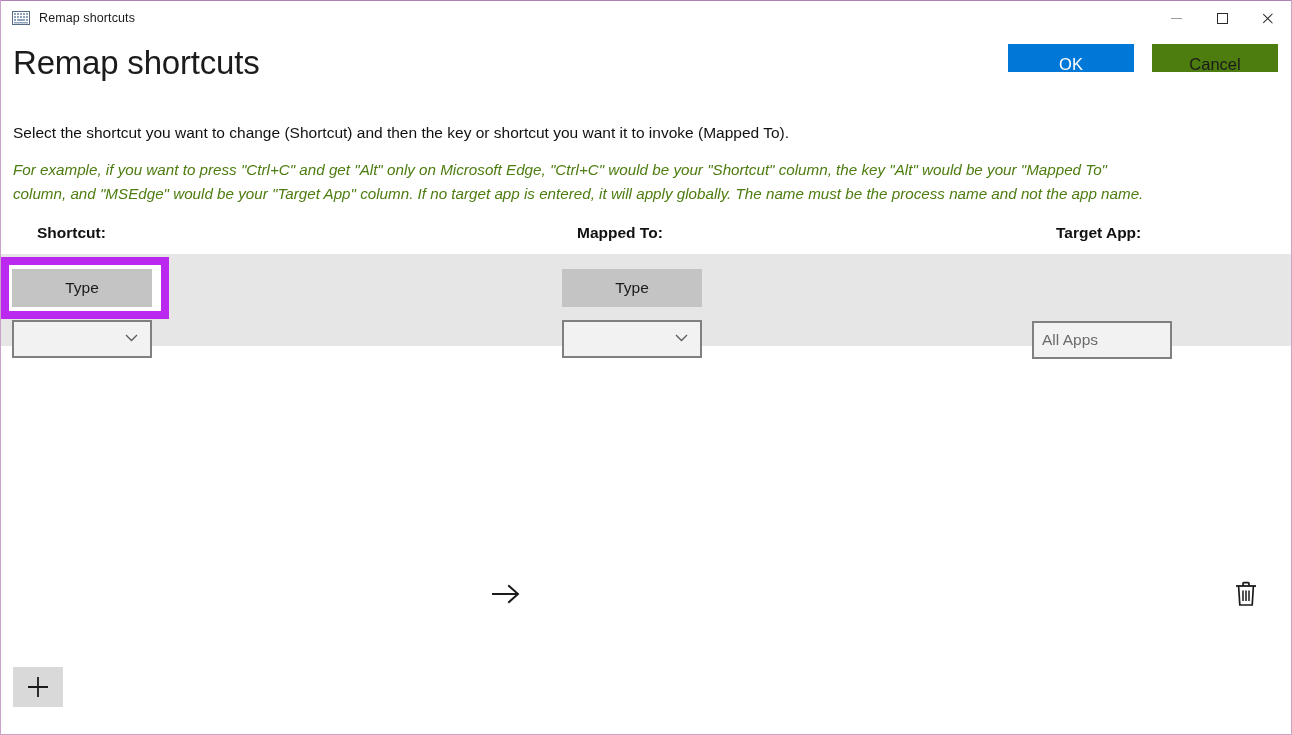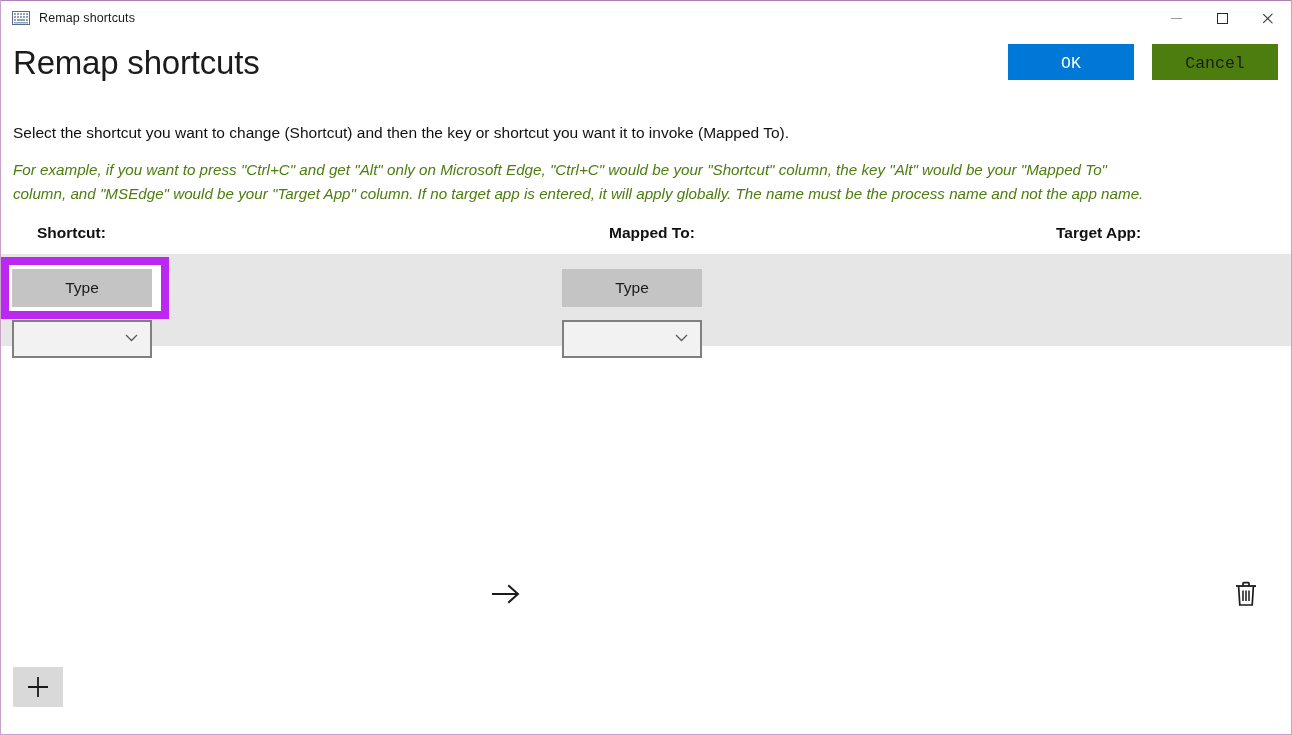--- a/index.html
+++ b/index.html
@@ -111,25 +111,25 @@
   }
   .header-buttons {
     position: absolute;
     right: 13px;
     top: 9px;
     display: flex;
     gap: 18px;
   }
   .btn-primary, .btn-secondary {
     width: 126px;
-    height: 36px;
+    height: 28px;
     font-size: 16.5px;
     border: none;
     padding: 0;
-    font-family: Liberation Mono, monospace;
+    font-family: Liberation Sans, sans-serif;
     cursor: default;
     line-height: 40px;
     text-align: center;
   }
   .btn-primary {
     background: #0078d7;
     color: #ffffff;
   }
   .btn-secondary {
     background: #4d7c0f;
@@ -165,21 +165,21 @@
   .col-label {
     position: absolute;
     top: 0;
     font-size: 15.5px;
     font-weight: bold;
     color: #111111;
     white-space: nowrap;
     margin-left: 24px;
   }
   .col-shortcut { left: 12px; }
-  .col-mapped   { left: 584px; }
+  .col-mapped   { left: 552px; }
   .col-target   { left: 1031px; }
 
   .shortcut-row {
     position: relative;
     margin-left: 0;
     margin-right: 0;
     height: 92px;
     background: #e6e6e6;
     padding-left: 44px;
   }
@@ -385,20 +385,21 @@
         </div>
 
         <button class="type-button mapped-type-btn">Type</button>
 
         <div class="combo mapped-combo">
           <svg class="combo-chevron" viewBox="0 0 13 13">
             <path d="M1 4 L6.5 9.5 L12 4" fill="none" stroke="#5a5a5a" stroke-width="1.3"></path>
           </svg>
         </div>
 
+        <input class="target-input" type="text" placeholder="All Apps" style="">
       </div>
     </div>
 
     <svg class="arrow-icon" viewBox="0 0 32 24">
       <path d="M2 12 H27" stroke="#1b1b1b" stroke-width="2" fill="none"></path>
       <path d="M19 4 L28 12 L19 20" stroke="#1b1b1b" stroke-width="2" fill="none" stroke-linecap="square"></path>
     </svg>
 
     <button class="delete-button">
       <svg class="trash-icon" viewBox="0 0 22 26">

